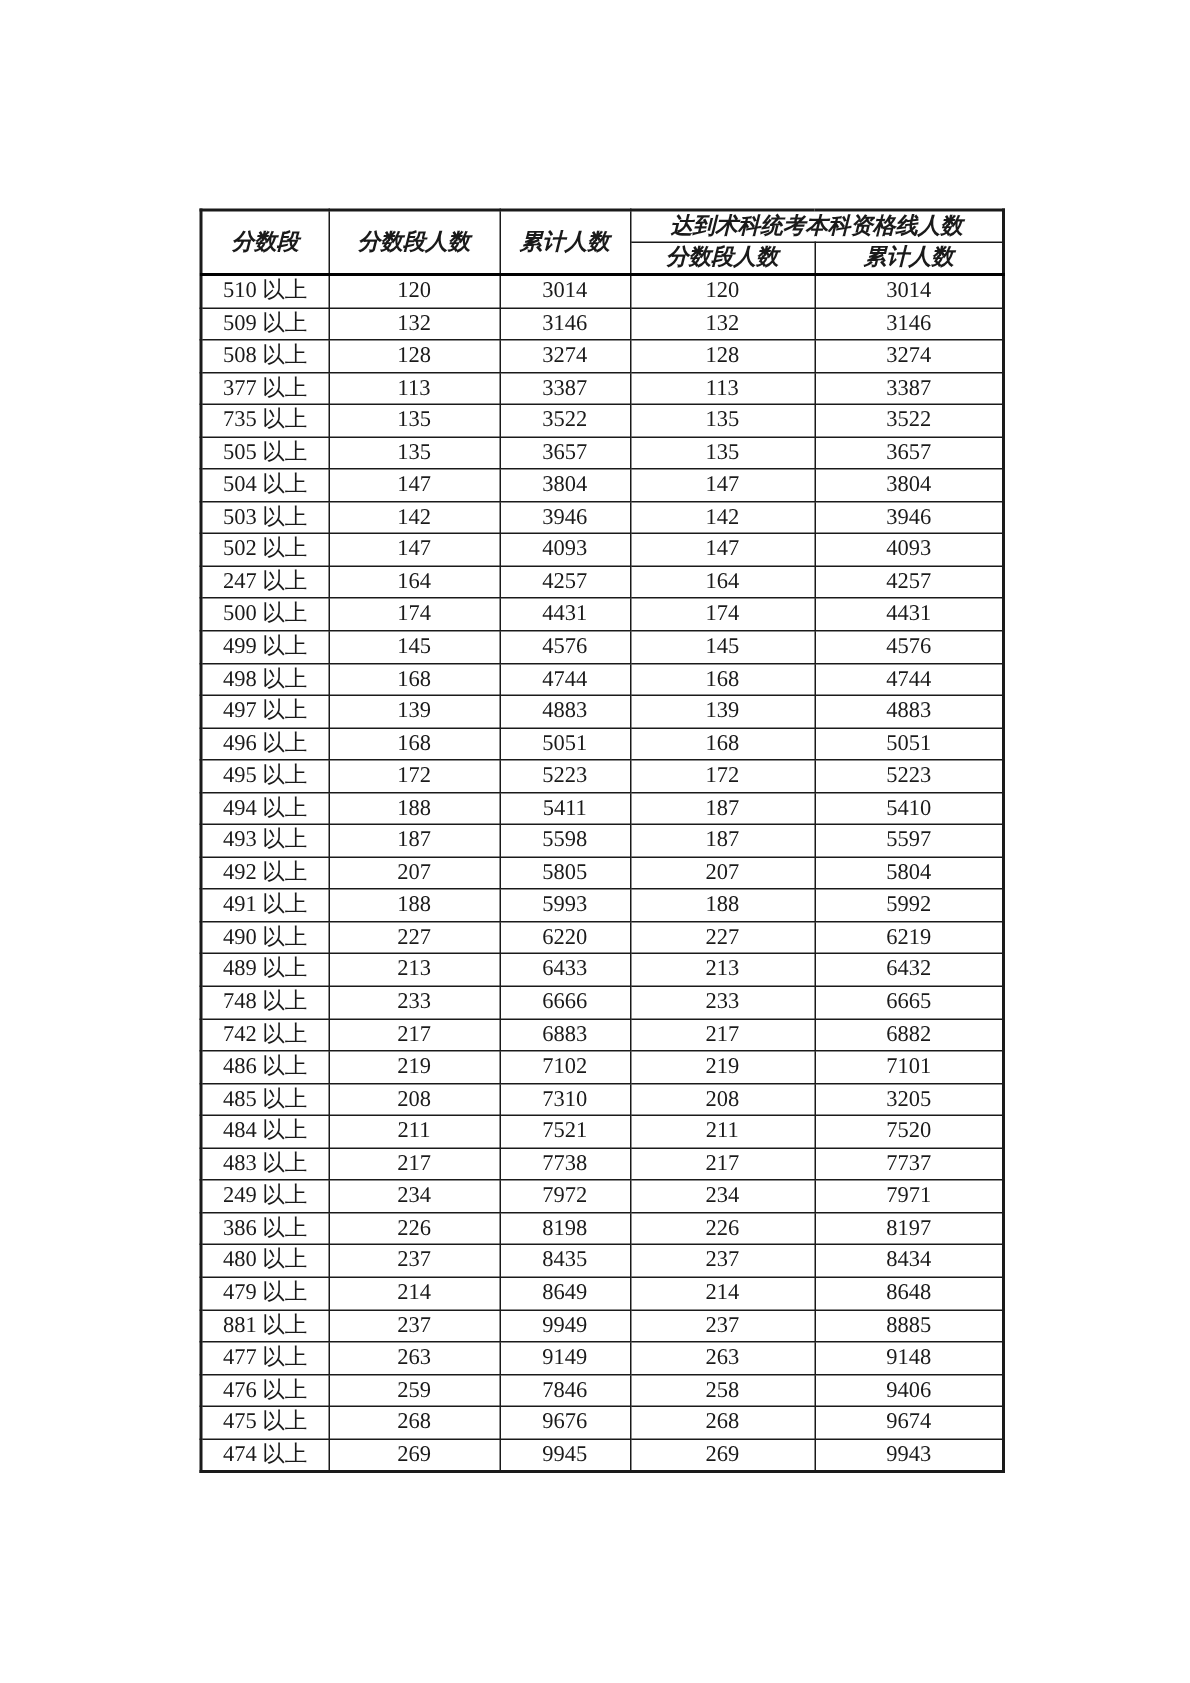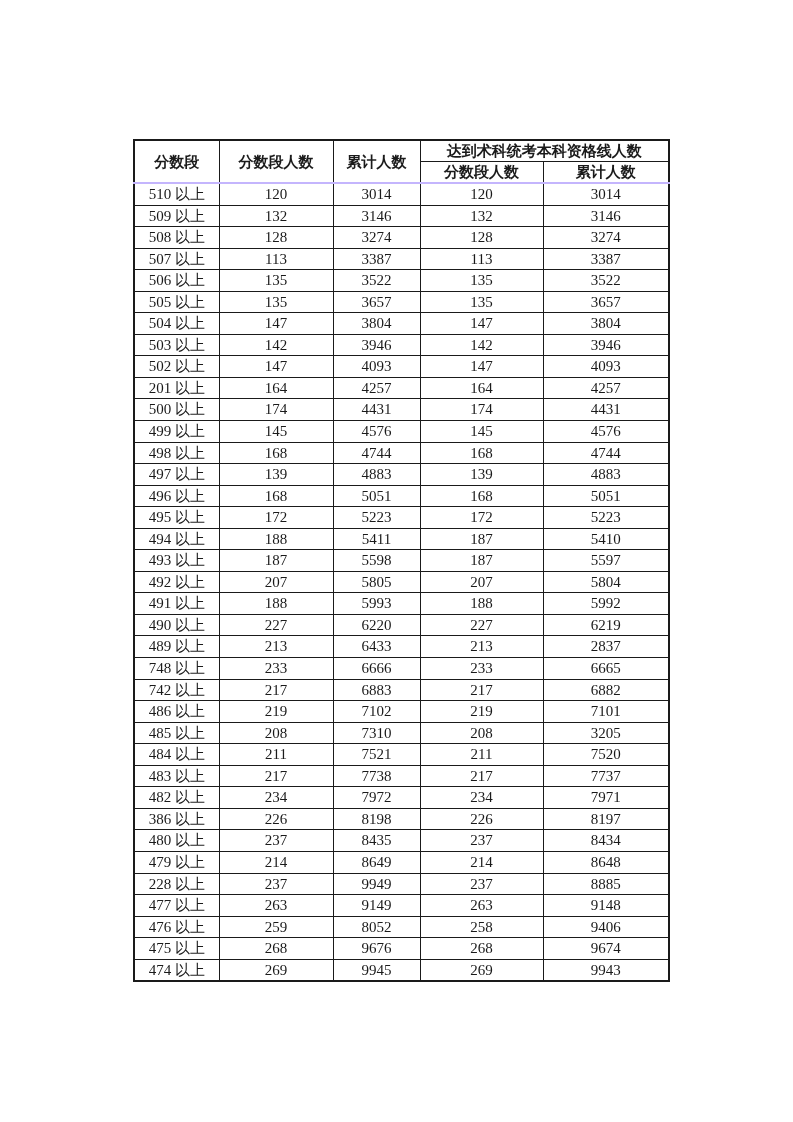--- a/index.html
+++ b/index.html
@@ -41,21 +41,22 @@
     font-family: "Liberation Sans", "DejaVu Sans", sans-serif;
     font-weight: bold;
     font-size: 15px;
     height: 20px;
     line-height: 20px;
   }
   thead tr.header-row-2 th {
     height: 20px;
   }
   thead {
-    border-bottom: 2px solid #c4b5fd;
+    border-bottom: 2px solid #000000;
+    font-style: italic;
   }
   tbody td {
     font-family: "Liberation Serif", "DejaVu Serif", serif;
     font-size: 15px;
     height: 20.55px;
     line-height: 20.55px;
   }
 </style>
 </head>
 <body>
@@ -96,28 +97,28 @@
         <td>3146</td>
       </tr>
       <tr>
         <td>508 以上</td>
         <td>128</td>
         <td>3274</td>
         <td>128</td>
         <td>3274</td>
       </tr>
       <tr>
-        <td>507 以上</td>
+        <td>377 以上</td>
         <td>113</td>
         <td>3387</td>
         <td>113</td>
         <td>3387</td>
       </tr>
       <tr>
-        <td>506 以上</td>
+        <td>735 以上</td>
         <td>135</td>
         <td>3522</td>
         <td>135</td>
         <td>3522</td>
       </tr>
       <tr>
         <td>505 以上</td>
         <td>135</td>
         <td>3657</td>
         <td>135</td>
@@ -138,21 +139,21 @@
         <td>3946</td>
       </tr>
       <tr>
         <td>502 以上</td>
         <td>147</td>
         <td>4093</td>
         <td>147</td>
         <td>4093</td>
       </tr>
       <tr>
-        <td>201 以上</td>
+        <td>247 以上</td>
         <td>164</td>
         <td>4257</td>
         <td>164</td>
         <td>4257</td>
       </tr>
       <tr>
         <td>500 以上</td>
         <td>174</td>
         <td>4431</td>
         <td>174</td>
@@ -226,21 +227,21 @@
         <td>227</td>
         <td>6220</td>
         <td>227</td>
         <td>6219</td>
       </tr>
       <tr>
         <td>489 以上</td>
         <td>213</td>
         <td>6433</td>
         <td>213</td>
-        <td>2837</td>
+        <td>6432</td>
       </tr>
       <tr>
         <td>748 以上</td>
         <td>233</td>
         <td>6666</td>
         <td>233</td>
         <td>6665</td>
       </tr>
       <tr>
         <td>742 以上</td>
@@ -271,21 +272,21 @@
         <td>7520</td>
       </tr>
       <tr>
         <td>483 以上</td>
         <td>217</td>
         <td>7738</td>
         <td>217</td>
         <td>7737</td>
       </tr>
       <tr>
-        <td>482 以上</td>
+        <td>249 以上</td>
         <td>234</td>
         <td>7972</td>
         <td>234</td>
         <td>7971</td>
       </tr>
       <tr>
         <td>386 以上</td>
         <td>226</td>
         <td>8198</td>
         <td>226</td>
@@ -299,37 +300,37 @@
         <td>8434</td>
       </tr>
       <tr>
         <td>479 以上</td>
         <td>214</td>
         <td>8649</td>
         <td>214</td>
         <td>8648</td>
       </tr>
       <tr>
-        <td>228 以上</td>
+        <td>881 以上</td>
         <td>237</td>
         <td>9949</td>
         <td>237</td>
         <td>8885</td>
       </tr>
       <tr>
         <td>477 以上</td>
         <td>263</td>
         <td>9149</td>
         <td>263</td>
         <td>9148</td>
       </tr>
       <tr>
         <td>476 以上</td>
         <td>259</td>
-        <td>8052</td>
+        <td>7846</td>
         <td>258</td>
         <td>9406</td>
       </tr>
       <tr>
         <td>475 以上</td>
         <td>268</td>
         <td>9676</td>
         <td>268</td>
         <td>9674</td>
       </tr>

